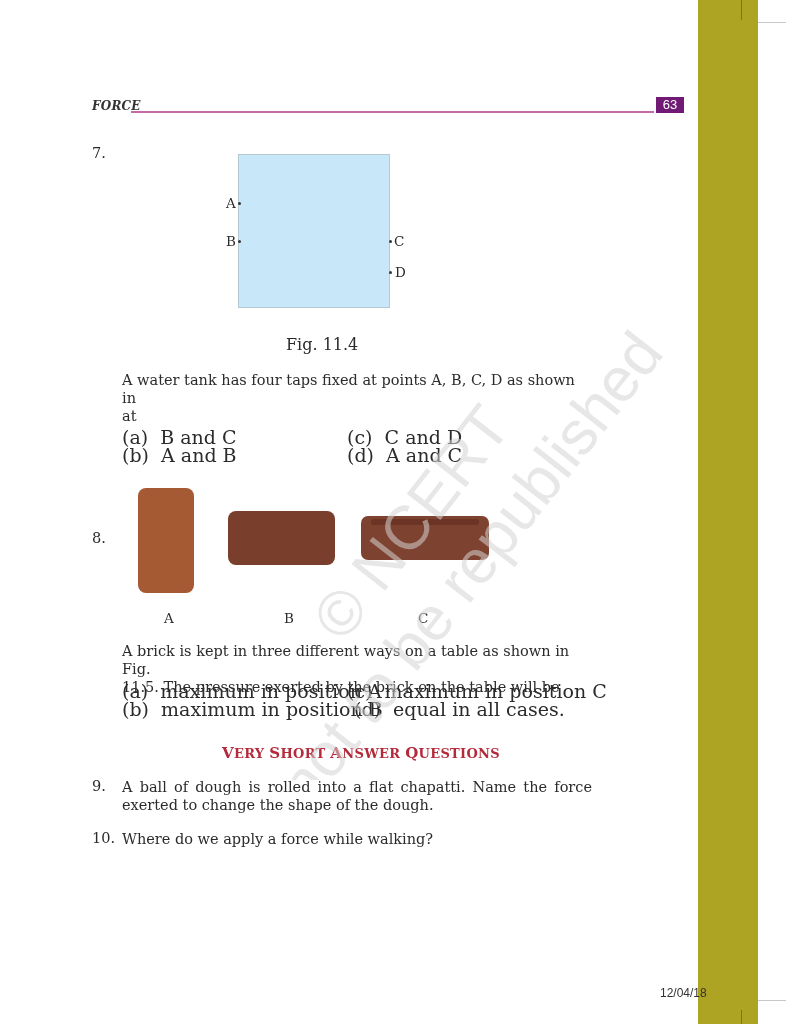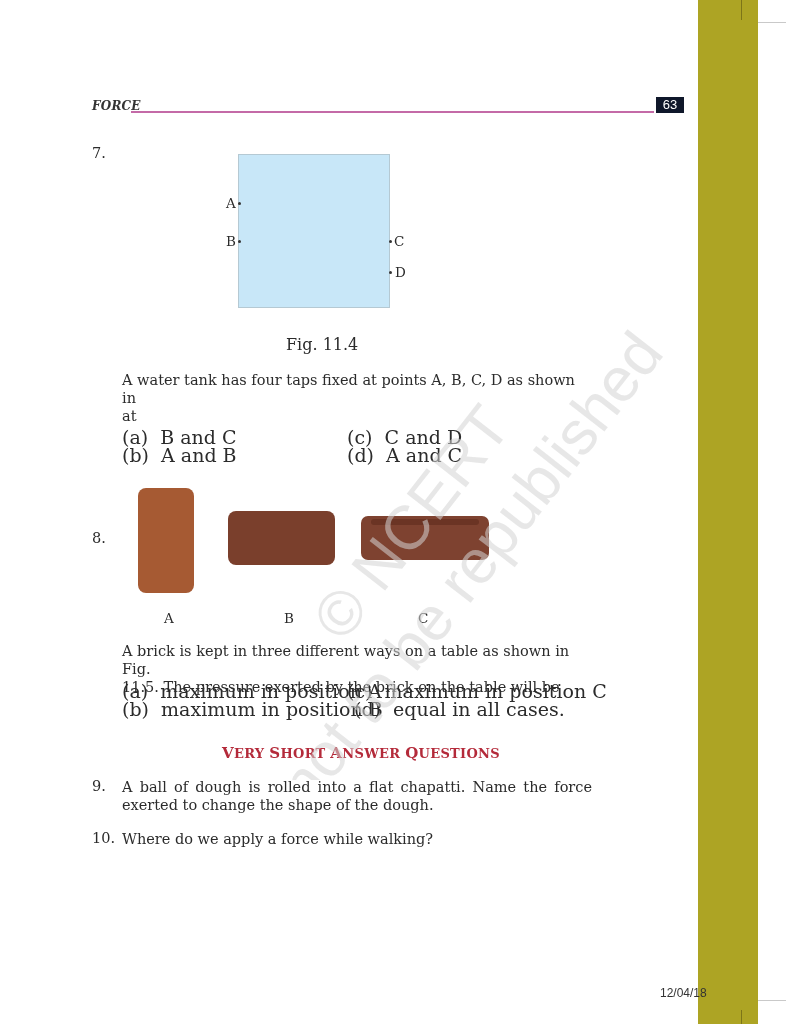--- a/index.html
+++ b/index.html
@@ -7,21 +7,21 @@
          font-family:"DejaVu Serif", "Liberation Serif", serif; color:#2b2b2b; }
   .abs { position:absolute; }
   .sidebar { left:698px; top:0; width:60px; height:1024px; background:#ada424; }
   .sb-line-top { left:741px; top:0; width:1px; height:20px; background:#7c7518; }
   .sb-line-bot { left:741px; top:1010px; width:1px; height:14px; background:#7c7518; }
   .edge-line-top { left:758px; top:22px; width:28px; height:1px; background:#c9c9c9; }
   .edge-line-bot { left:758px; top:1000px; width:28px; height:1px; background:#c9c9c9; }
   .header-title { left:92px; top:99px; font-size:12px; font-style:italic; font-weight:bold; letter-spacing:0.2px; color:#333; }
   .header-title .sc { font-size:12px; }
   .header-rule { left:131px; top:111px; width:523px; height:2px; background:#c46aa7; }
-  .page-num { left:656px; top:97px; width:28px; height:16px; background:#0f172a; color:#fff;
+  .page-num { left:656px; top:97px; width:28px; height:16px; background:#701a75; color:#fff;
               font-family:"Liberation Sans", sans-serif; font-size:13px; line-height:16px; text-align:center; }
   .qnum { font-size:14.5px; }
   .tank { left:238px; top:154px; width:152px; height:154px; background:#c8e7f8; border:1px solid #b5c9d3; box-sizing:border-box; }
   .lbl { font-size:13.5px; }
   .dot { width:3px; height:3px; border-radius:50%; background:#333; }
   .caption { font-size:16px; }
   .para { font-size:14.5px; line-height:18px; width:470px; }
   .opt { font-size:19px; line-height:18px; }
   .brick { border-radius:6px; }
   .section-heading { left:222px; top:744px; font-size:13px; font-weight:bold; color:#b42a3a; letter-spacing:0.3px; }

